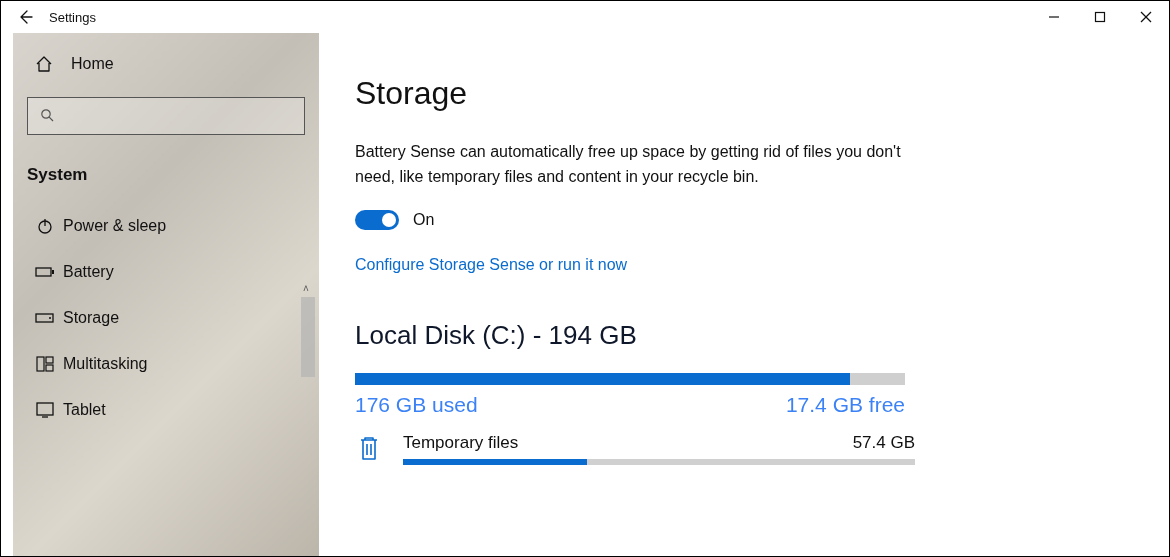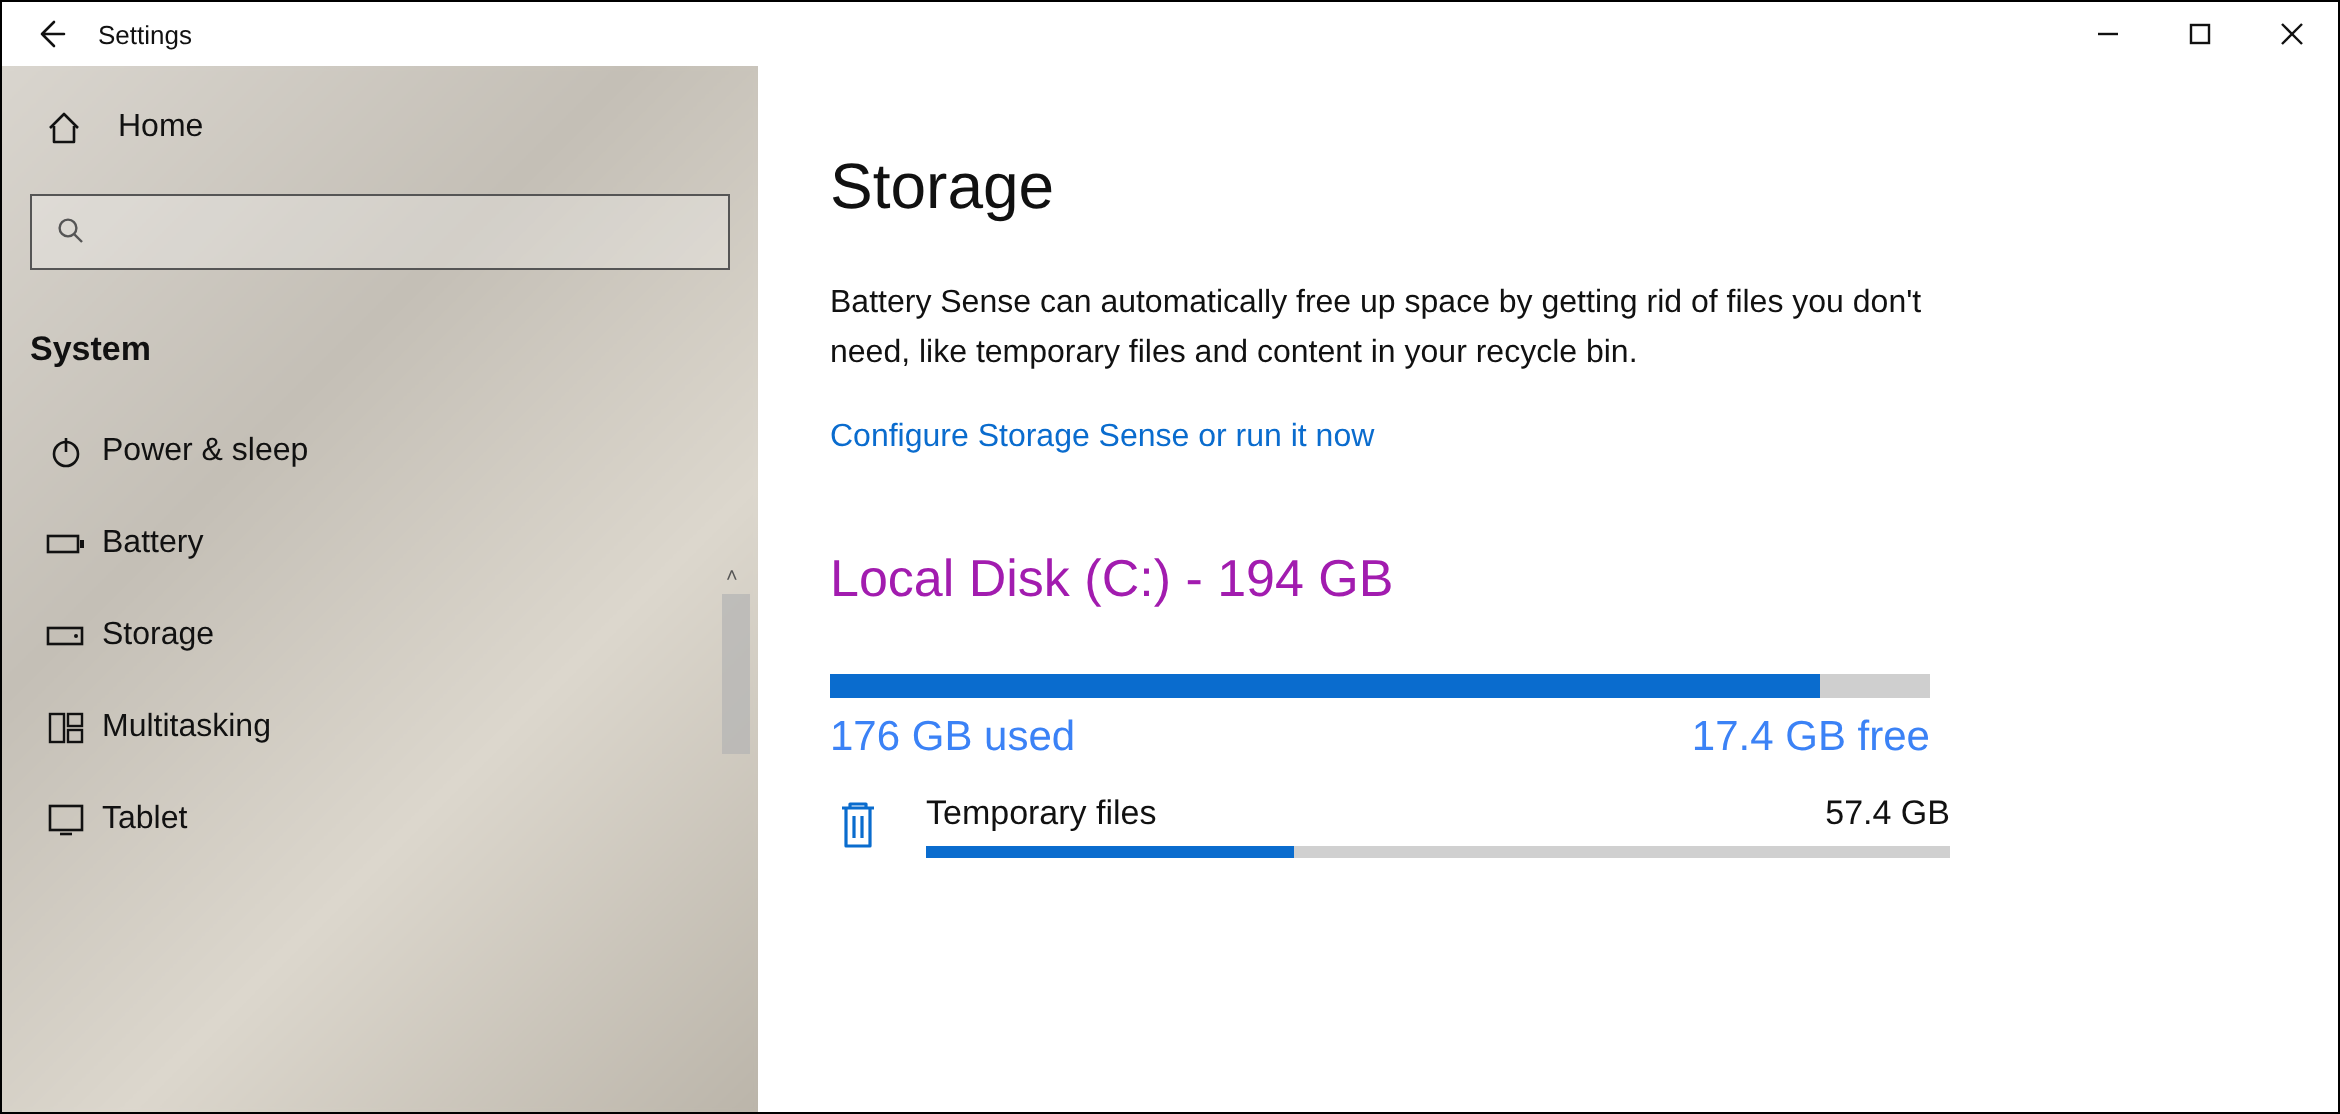--- a/index.html
+++ b/index.html
@@ -4,21 +4,21 @@
   <style>
     * { margin: 0; padding: 0; box-sizing: border-box; font-family: "Segoe UI", Arial, sans-serif; }
     body { width: 1170px; height: 557px; display: flex; flex-direction: column; background: #fff; overflow: hidden; border: 1px solid #000; }
     .titlebar { height: 32px; display: flex; align-items: center; }
     .titlebar .back { width: 48px; height: 32px; display: flex; align-items: center; justify-content: center; font-size: 16px; }
     .titlebar .title { font-size: 13px; color: #111; }
     .titlebar .spacer { flex: 1; }
     .titlebar .winbtn { width: 46px; height: 32px; display: flex; align-items: center; justify-content: center; font-size: 14px; color: #111; }
     .titlebar .winbtn svg { display: block; }
     .body { flex: 1; display: flex; min-height: 0; }
-    .sidebar { width: 378px; background: linear-gradient(135deg, #d9d5ce 0%, #c4bfb6 35%, #dcd7cd 65%, #bbb5aa 100%); position: relative; padding: 8px 0 0 0; }
+    .sidebar { width: 306px; background: linear-gradient(135deg, #d9d5ce 0%, #c4bfb6 35%, #dcd7cd 65%, #bbb5aa 100%); position: relative; padding: 8px 0 0 0; margin-left: 12px; }
     .sidebar::before { content: ""; position: absolute; inset: 0; backdrop-filter: blur(1px); }
     .sidebar > * { position: relative; }
     .home-row { display: flex; align-items: center; gap: 18px; padding: 14px 22px 18px 22px; font-size: 16px; color: #111; }
     .home-row .icon { width: 18px; display: flex; justify-content: center; }
     .search-wrap { margin: 6px 14px 14px 14px; }
     .search { width: 100%; height: 38px; background: rgba(255,255,255,0.25); border: 1px solid #555; display: flex; align-items: center; padding: 0 10px 0 12px; }
     .search input { flex: 1; border: none; background: transparent; font-size: 16px; color: #555; outline: none; }
     .search input::placeholder { color: #666; }
     .search .sicon { color: #555; font-size: 14px; }
     .group-title { padding: 16px 22px 18px 14px; font-size: 17px; font-weight: 600; color: #111; }
@@ -30,21 +30,21 @@
     .main { flex: 1; padding: 42px 22px 0 36px; overflow: hidden; color: #111; }
     .page-title { font-size: 32px; font-weight: 400; margin-bottom: 28px; color: #111; }
     .sense-desc { font-size: 16px; line-height: 1.55; color: #111; max-width: 560px; margin-bottom: 20px; }
     .toggle-row { display: flex; align-items: center; gap: 14px; margin-bottom: 26px; }
     .toggle { width: 44px; height: 20px; border-radius: 20px; position: relative; }
     .toggle.on { background: #0a6cce; }
     .toggle .knob { position: absolute; top: 3px; width: 14px; height: 14px; border-radius: 50%; background: #fff; }
     .toggle.on .knob { right: 3px; }
     .toggle-label { font-size: 16px; }
     .link { color: #0a6cce; font-size: 16px; display: inline-block; margin-bottom: 46px; }
-    .disk-title { font-size: 26px; font-weight: 400; margin-bottom: 32px; color: #a21caf; }
+    .disk-title { font-size: 26px; font-weight: 400; margin-bottom: 22px; color: #0f172a; }
     .bar { width: 550px; height: 12px; background: #cfcfcf; position: relative; margin-bottom: 8px; }
     .bar .fill { position: absolute; left: 0; top: 0; bottom: 0; background: #0a6cce; }
     .bar-labels { width: 550px; display: flex; justify-content: space-between; font-size: 21px; color: #3b82f6; margin-bottom: 16px; }
     .sub-desc { font-size: 17px; color: #111; margin-bottom: 28px; }
     .cat-row { display: flex; align-items: flex-start; gap: 20px; width: 560px; }
     .cat-icon { width: 28px; color: #0a6cce; display: flex; justify-content: center; padding-top: 2px; }
     .cat-body { flex: 1; }
     .cat-head { display: flex; justify-content: space-between; font-size: 17px; color: #111; margin-bottom: 6px; }
     .cat-bar { width: 100%; height: 6px; background: #d0d0d0; position: relative; }
     .cat-bar .fill { position: absolute; left: 0; top: 0; bottom: 0; background: #0a6cce; }
@@ -158,20 +158,26 @@
     <div class="scroll-hint">
       <span class="up">˄</span>
       <div class="thumb"></div>
     </div>
   </div>
 
   <div class="main">
     <h1 class="page-title">Storage</h1>
     <p class="sense-desc">Battery Sense can automatically free up space by getting rid of files you don't need, like temporary files and content in your recycle bin.</p>
 
+    <div class="toggle-row">
+      <div class="toggle on">
+        <div class="knob"></div>
+      </div>
+      <span class="toggle-label">On</span>
+    </div>
 
     <a class="link">Configure Storage Sense or run it now</a>
 
     <div class="disk-title">Local Disk (C:) - 194 GB</div>
 
     <div class="bar">
       <div class="fill" id="disk-fill" style="width: 90%;"></div>
     </div>
     <div class="bar-labels">
       <span>176 GB used</span>

